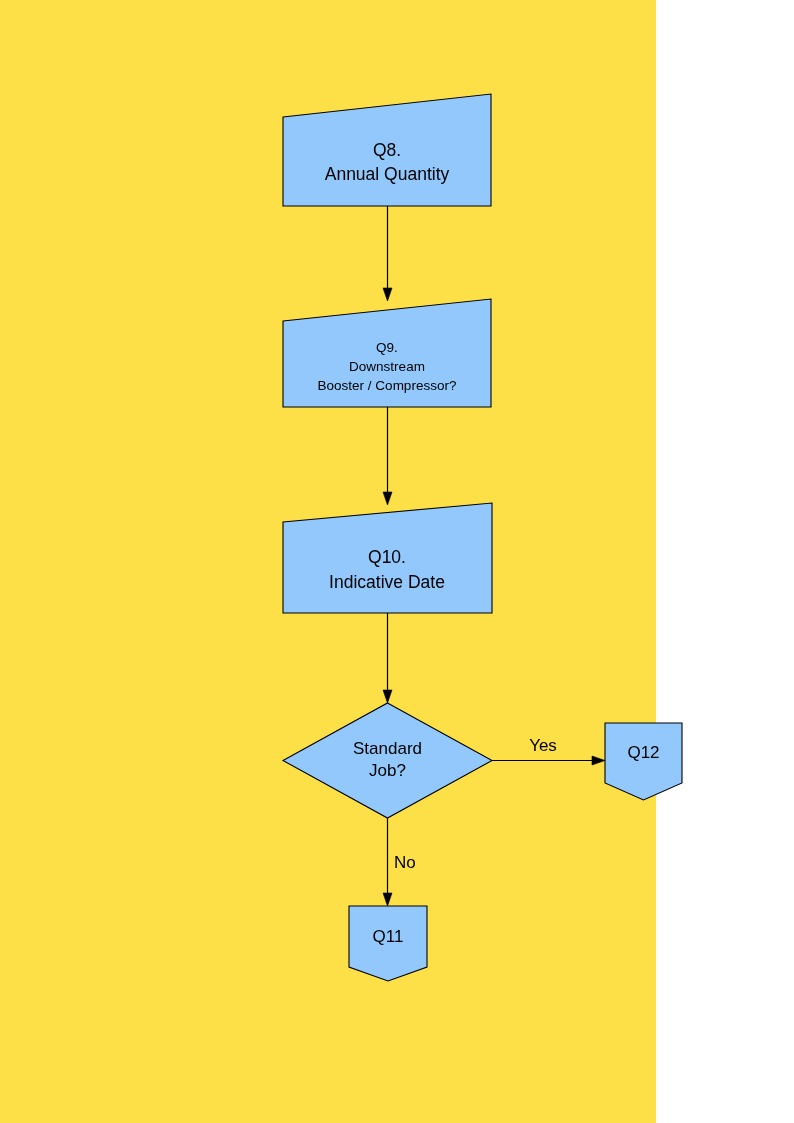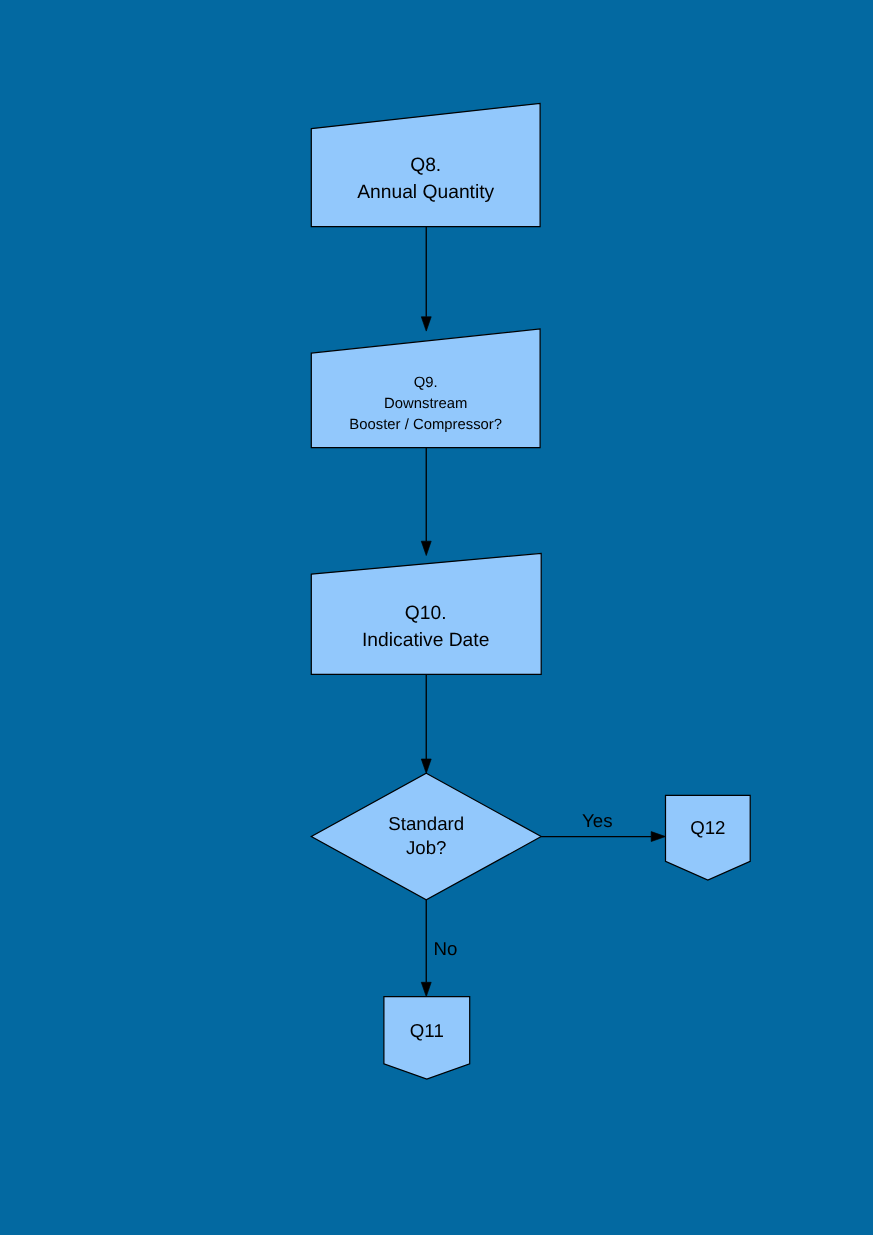--- a/index.html
+++ b/index.html
@@ -8,23 +8,23 @@
     background: #ffffff;
   }
   body {
     width: 794px;
     height: 1123px;
     font-family: "Liberation Sans", sans-serif;
     overflow: hidden;
   }
   #flowchart-root {
     position: relative;
-    width: 794px;
+    width: 656px;
     height: 1123px;
-    background: #0369a1;
+    background: #fde047;
   }
   svg.chart-svg {
     display: block;
     width: 794px;
     height: 1123px;
   }
   .shape-fill {
     stroke: #000000;
     stroke-width: 1.1;
     stroke-linejoin: miter;

